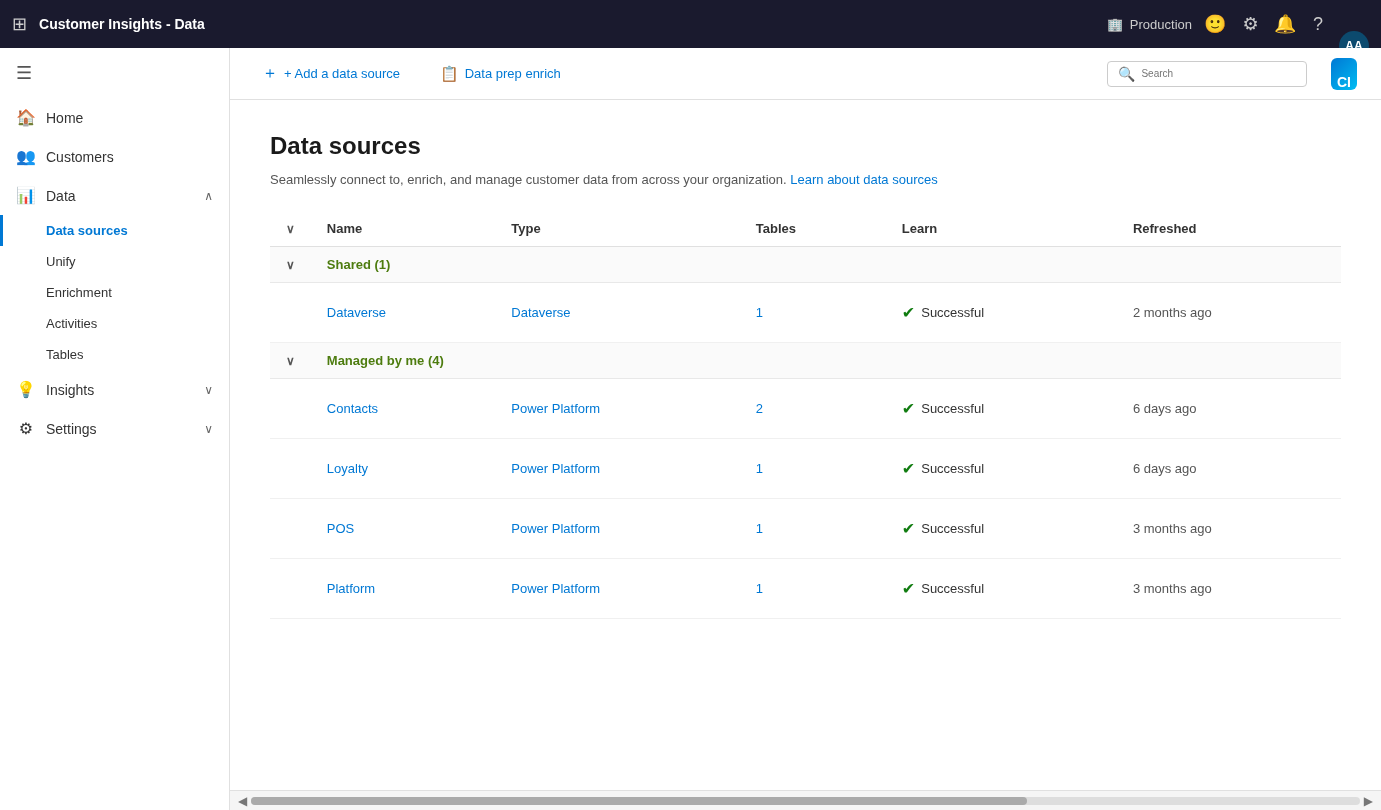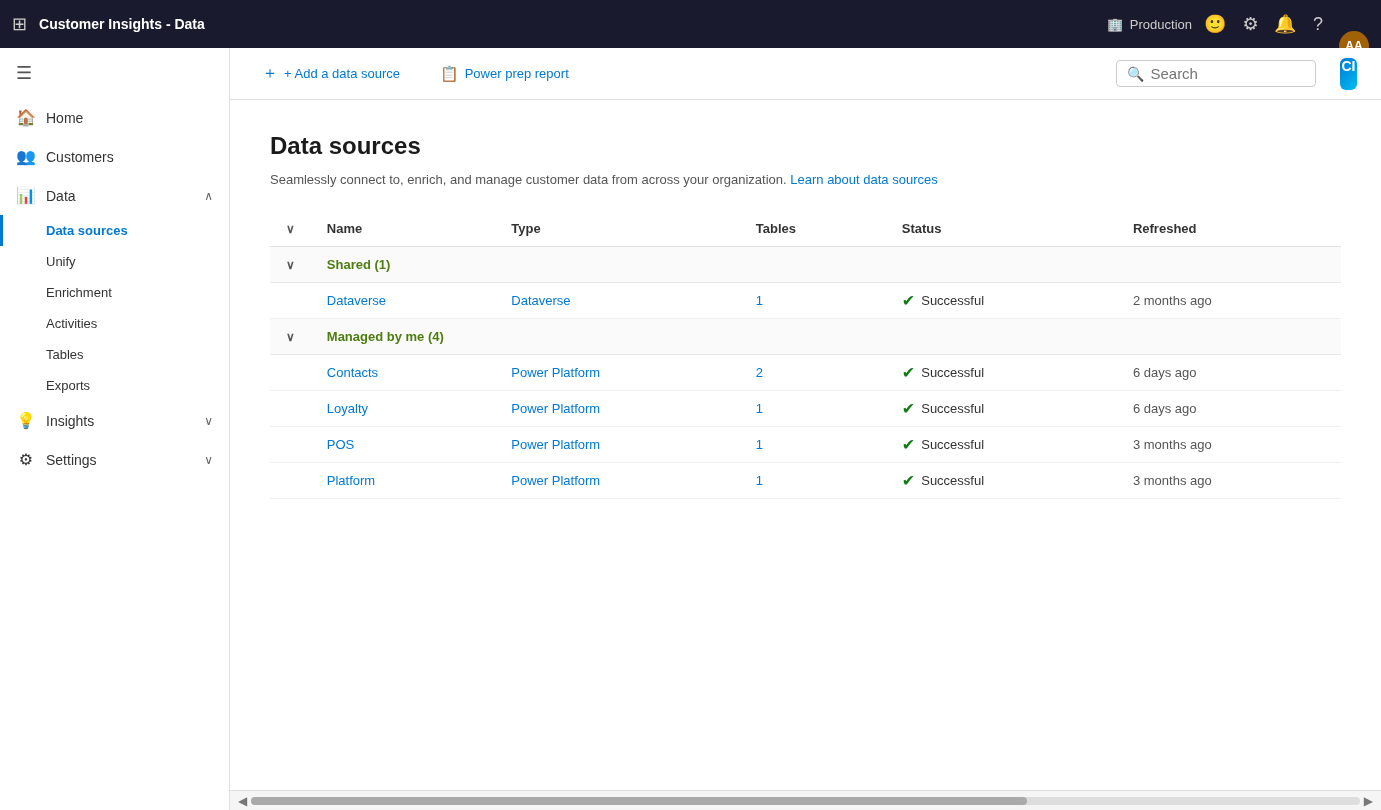--- a/index.html
+++ b/index.html
@@ -13,21 +13,21 @@
       display: flex;
       align-items: center;
       padding: 0 12px;
       gap: 12px;
       flex-shrink: 0;
     }
     .topbar-grid-icon { color: #ccc; font-size: 18px; cursor: pointer; }
     .topbar-title { color: #fff; font-size: 14px; font-weight: 700; flex: 1; }
     .topbar-env { display: flex; align-items: center; gap: 6px; color: #ccc; font-size: 13px; }
     .topbar-icons { display: flex; align-items: center; gap: 16px; color: #ccc; font-size: 18px; }
-    .topbar-avatar { width: 30px; height: 30px; border-radius: 50%; background: #a16207; color: #fff; display: flex; align-items: center; justify-content: center; font-size: 12px; font-weight: 600; margin-top: 43px; }
+    .topbar-avatar { width: 30px; height: 30px; border-radius: 50%; background: #0c4a6e; color: #fff; display: flex; align-items: center; justify-content: center; font-size: 12px; font-weight: 600; margin-top: 43px; }
 
     
     .app-body { display: flex; flex: 1; overflow: hidden; }
 
     
     .sidebar {
       width: 230px;
       background: #fff;
       border-right: 1px solid #e0e0e0;
       display: flex;
@@ -98,32 +98,32 @@
       border: 1px solid #ccc;
       border-radius: 4px;
       padding: 4px 10px;
       gap: 6px;
       width: 200px;
       background: #fff;
     }
     .toolbar-search input {
       border: none;
       outline: none;
-      font-size: 15px;
+      font-size: 10px;
       color: #a21caf;
       width: 100%;
       background: transparent;
     }
     .toolbar-ci-icon {
-      width: 17px;
+      width: 26px;
       height: 32px;
       background: linear-gradient(135deg, #0078d4, #00bcf2);
       border-radius: 6px;
       display: flex;
-      align-items: flex-start;
+      align-items: flex-end;
       justify-content: center;
       color: #fff;
       font-size: 16px;
     }
 
     
     .main-content {
       flex: 1;
       background: #fff;
       overflow-y: auto;
@@ -145,21 +145,21 @@
     .data-table th {
       text-align: left;
       padding: 10px 16px;
       font-size: 13px;
       font-weight: 600;
       color: #333;
       border-bottom: 1px solid #e0e0e0;
       background: #fff;
     }
     .data-table td {
-      padding: 8px 16px;
+      padding: 20px 16px;
       font-size: 13px;
       color: #333;
       border-bottom: 1px solid #f0f0f0;
     }
 
     .group-row td {
       font-weight: 600;
       font-size: 13px;
       color: #4d7c0f;
       background: #fafafa;
@@ -239,23 +239,20 @@
     </div>
     <div class="sidebar-sub-item">
       <span>Enrichment</span>
     </div>
     <div class="sidebar-sub-item">
       <span>Activities</span>
     </div>
     <div class="sidebar-sub-item">
       <span>Tables</span>
     </div>
-    <div class="sidebar-sub-item">
-      <span>Exports</span>
-    </div>
 
     <div class="sidebar-section-header">
       <span class="icon">💡</span>
       <span>Insights</span>
       <span class="chevron">∨</span>
     </div>
 
     <div class="sidebar-section-header">
       <span class="icon">⚙</span>
       <span>Settings</span>
@@ -265,21 +262,21 @@
 
   <div style="flex:1; display:flex; flex-direction:column; overflow:hidden;">
 
     <div class="toolbar">
       <button class="toolbar-btn">
         <span style="font-size:16px;">＋</span>
         <span>+ Add a data source</span>
       </button>
       <button class="toolbar-btn">
         <span style="font-size:15px;">📋</span>
-        <span>Power prep report</span>
+        <span>Data prep enrich</span>
       </button>
       <div style="flex:1;"></div>
       <div class="toolbar-search">
         <span style="color:#888;">🔍</span>
         <input type="text" placeholder="Search" style="">
       </div>
       <div class="toolbar-ci-icon">
         <span style="font-size:14px; font-weight:bold;">CI</span>
       </div>
     </div>
@@ -294,21 +291,21 @@
 
         <table class="data-table">
           <thead>
             <tr>
               <th style="width:30px;">
                 <span style="color:#555; font-size:12px;">∨</span>
               </th>
               <th>Name</th>
               <th>Type</th>
               <th>Tables</th>
-              <th>Status</th>
+              <th>Learn</th>
               <th>Refreshed</th>
             </tr>
           </thead>
           <tbody id="table-body">
           <tr class="group-row">
       <td class="chevron-cell" style="color:#555; font-size:12px;">∨</td>
       <td colspan="5">Shared (1)</td>
     </tr>
               <tr>
         <td></td>

